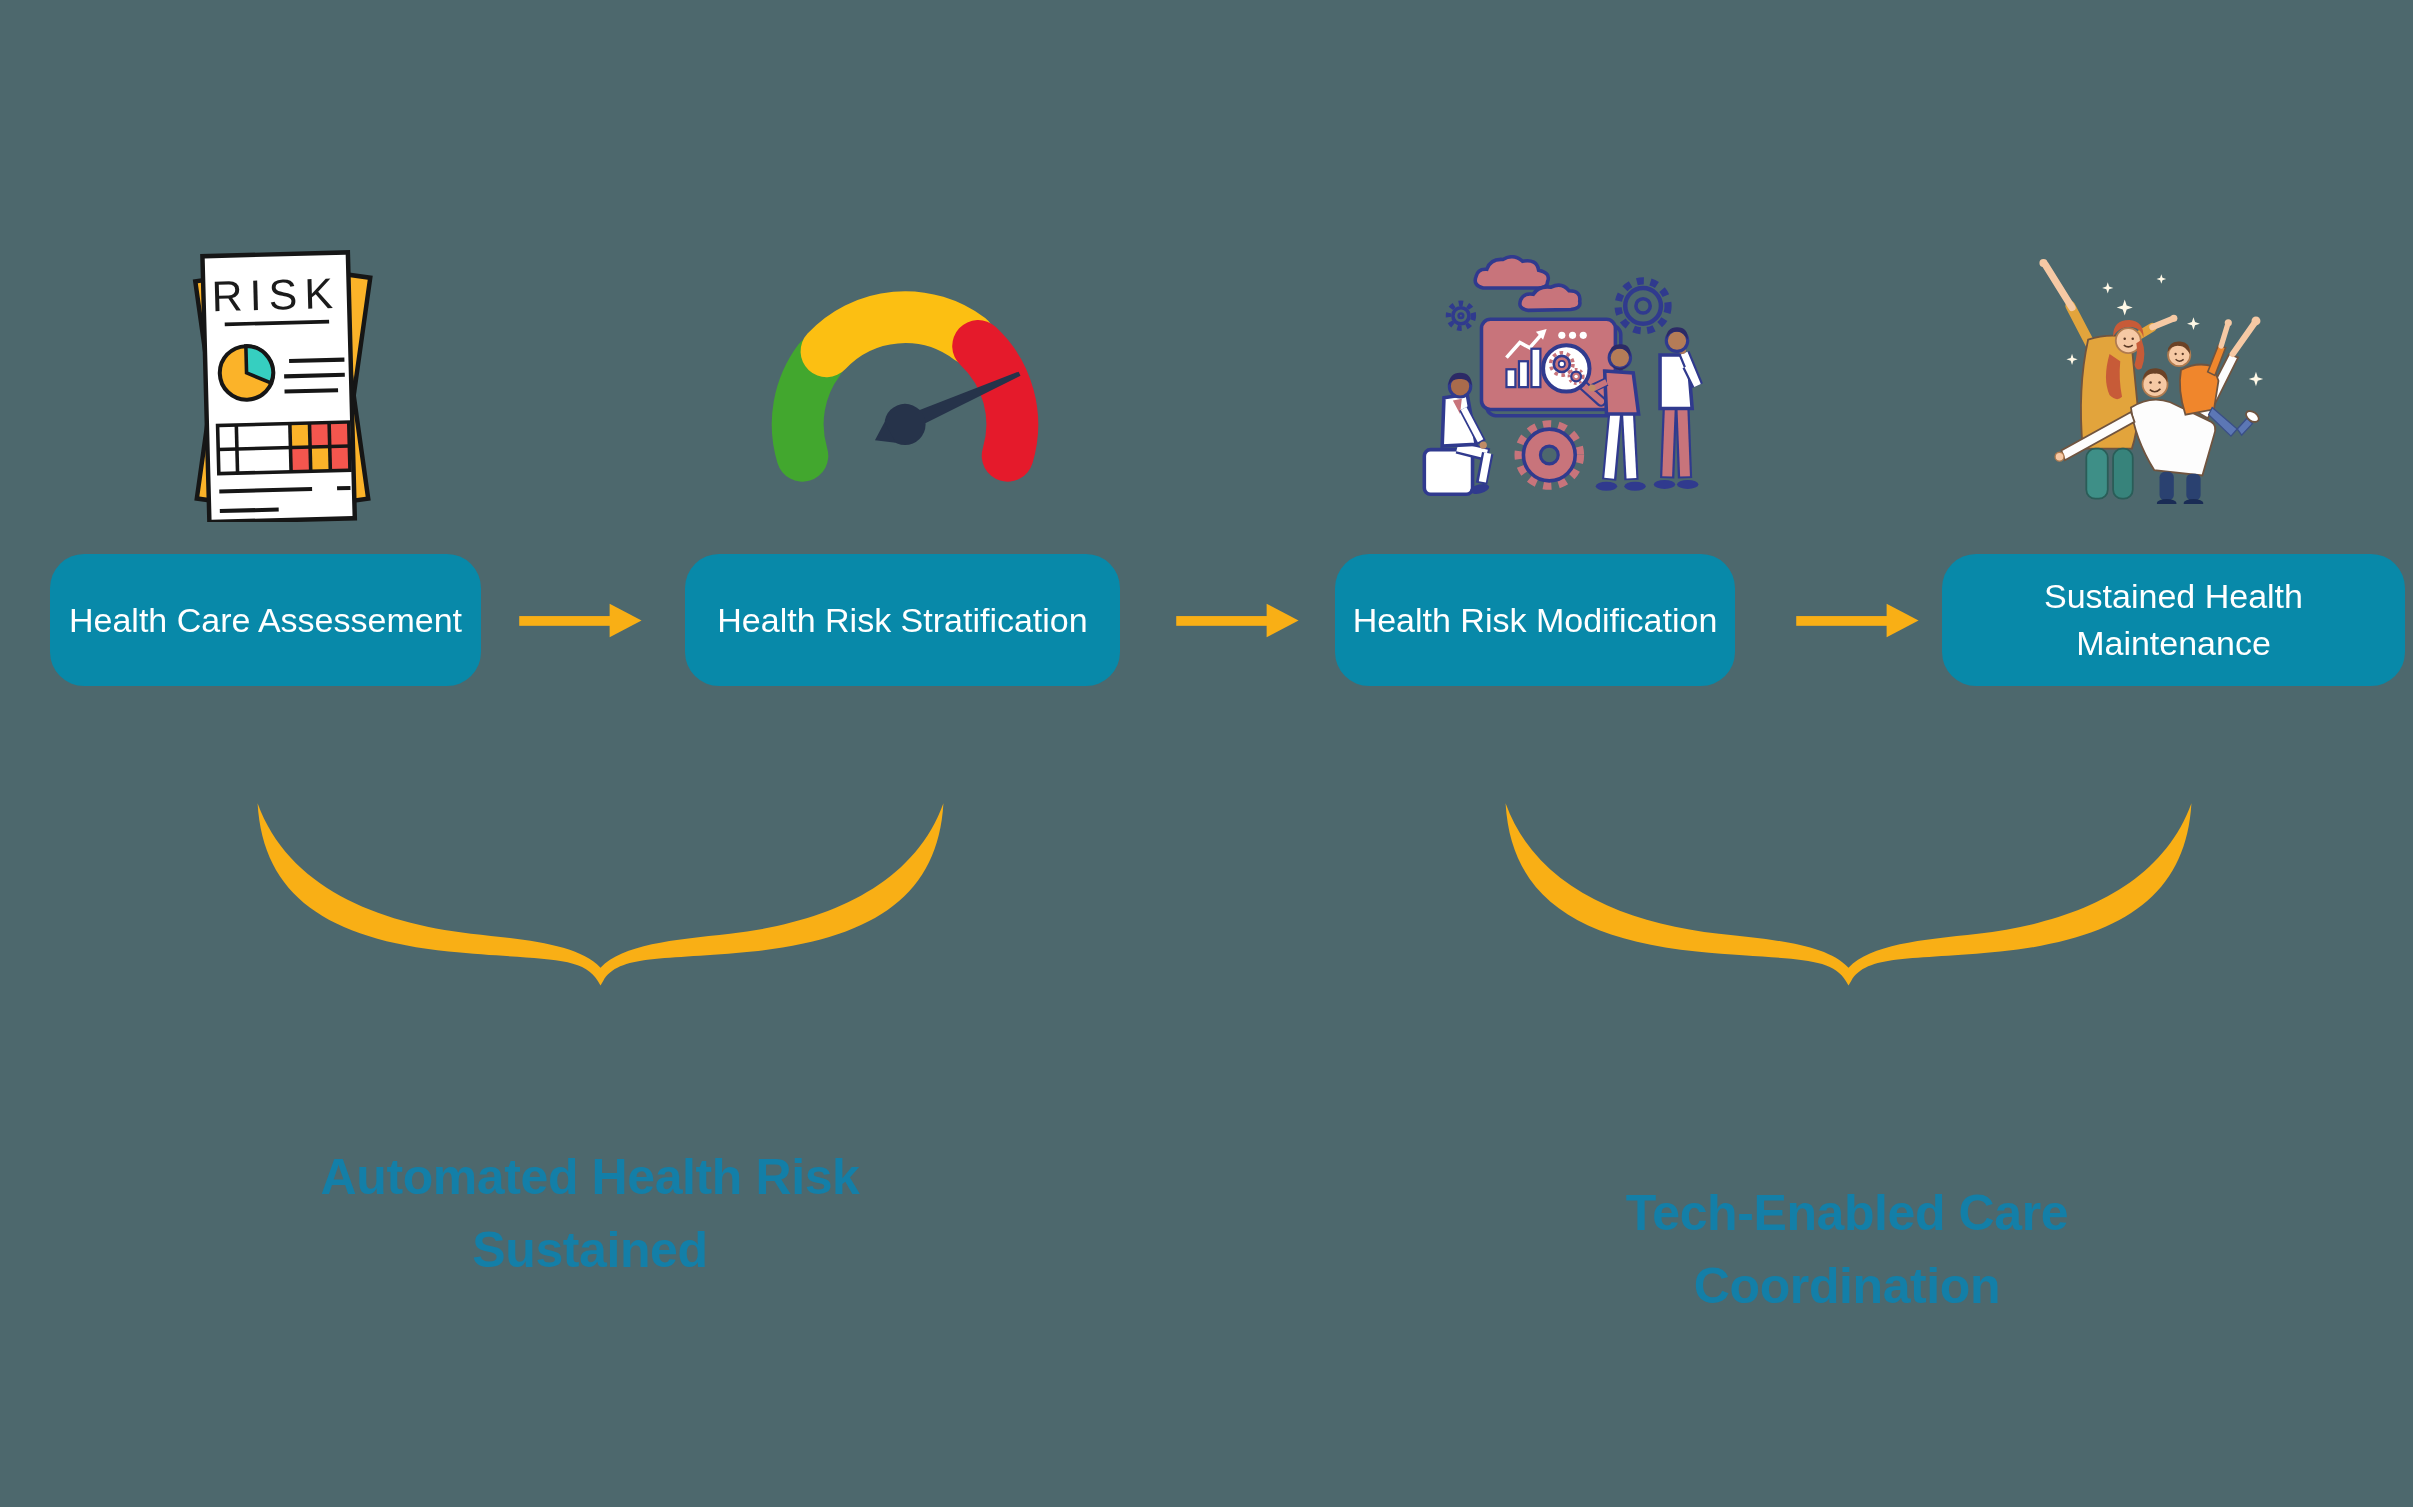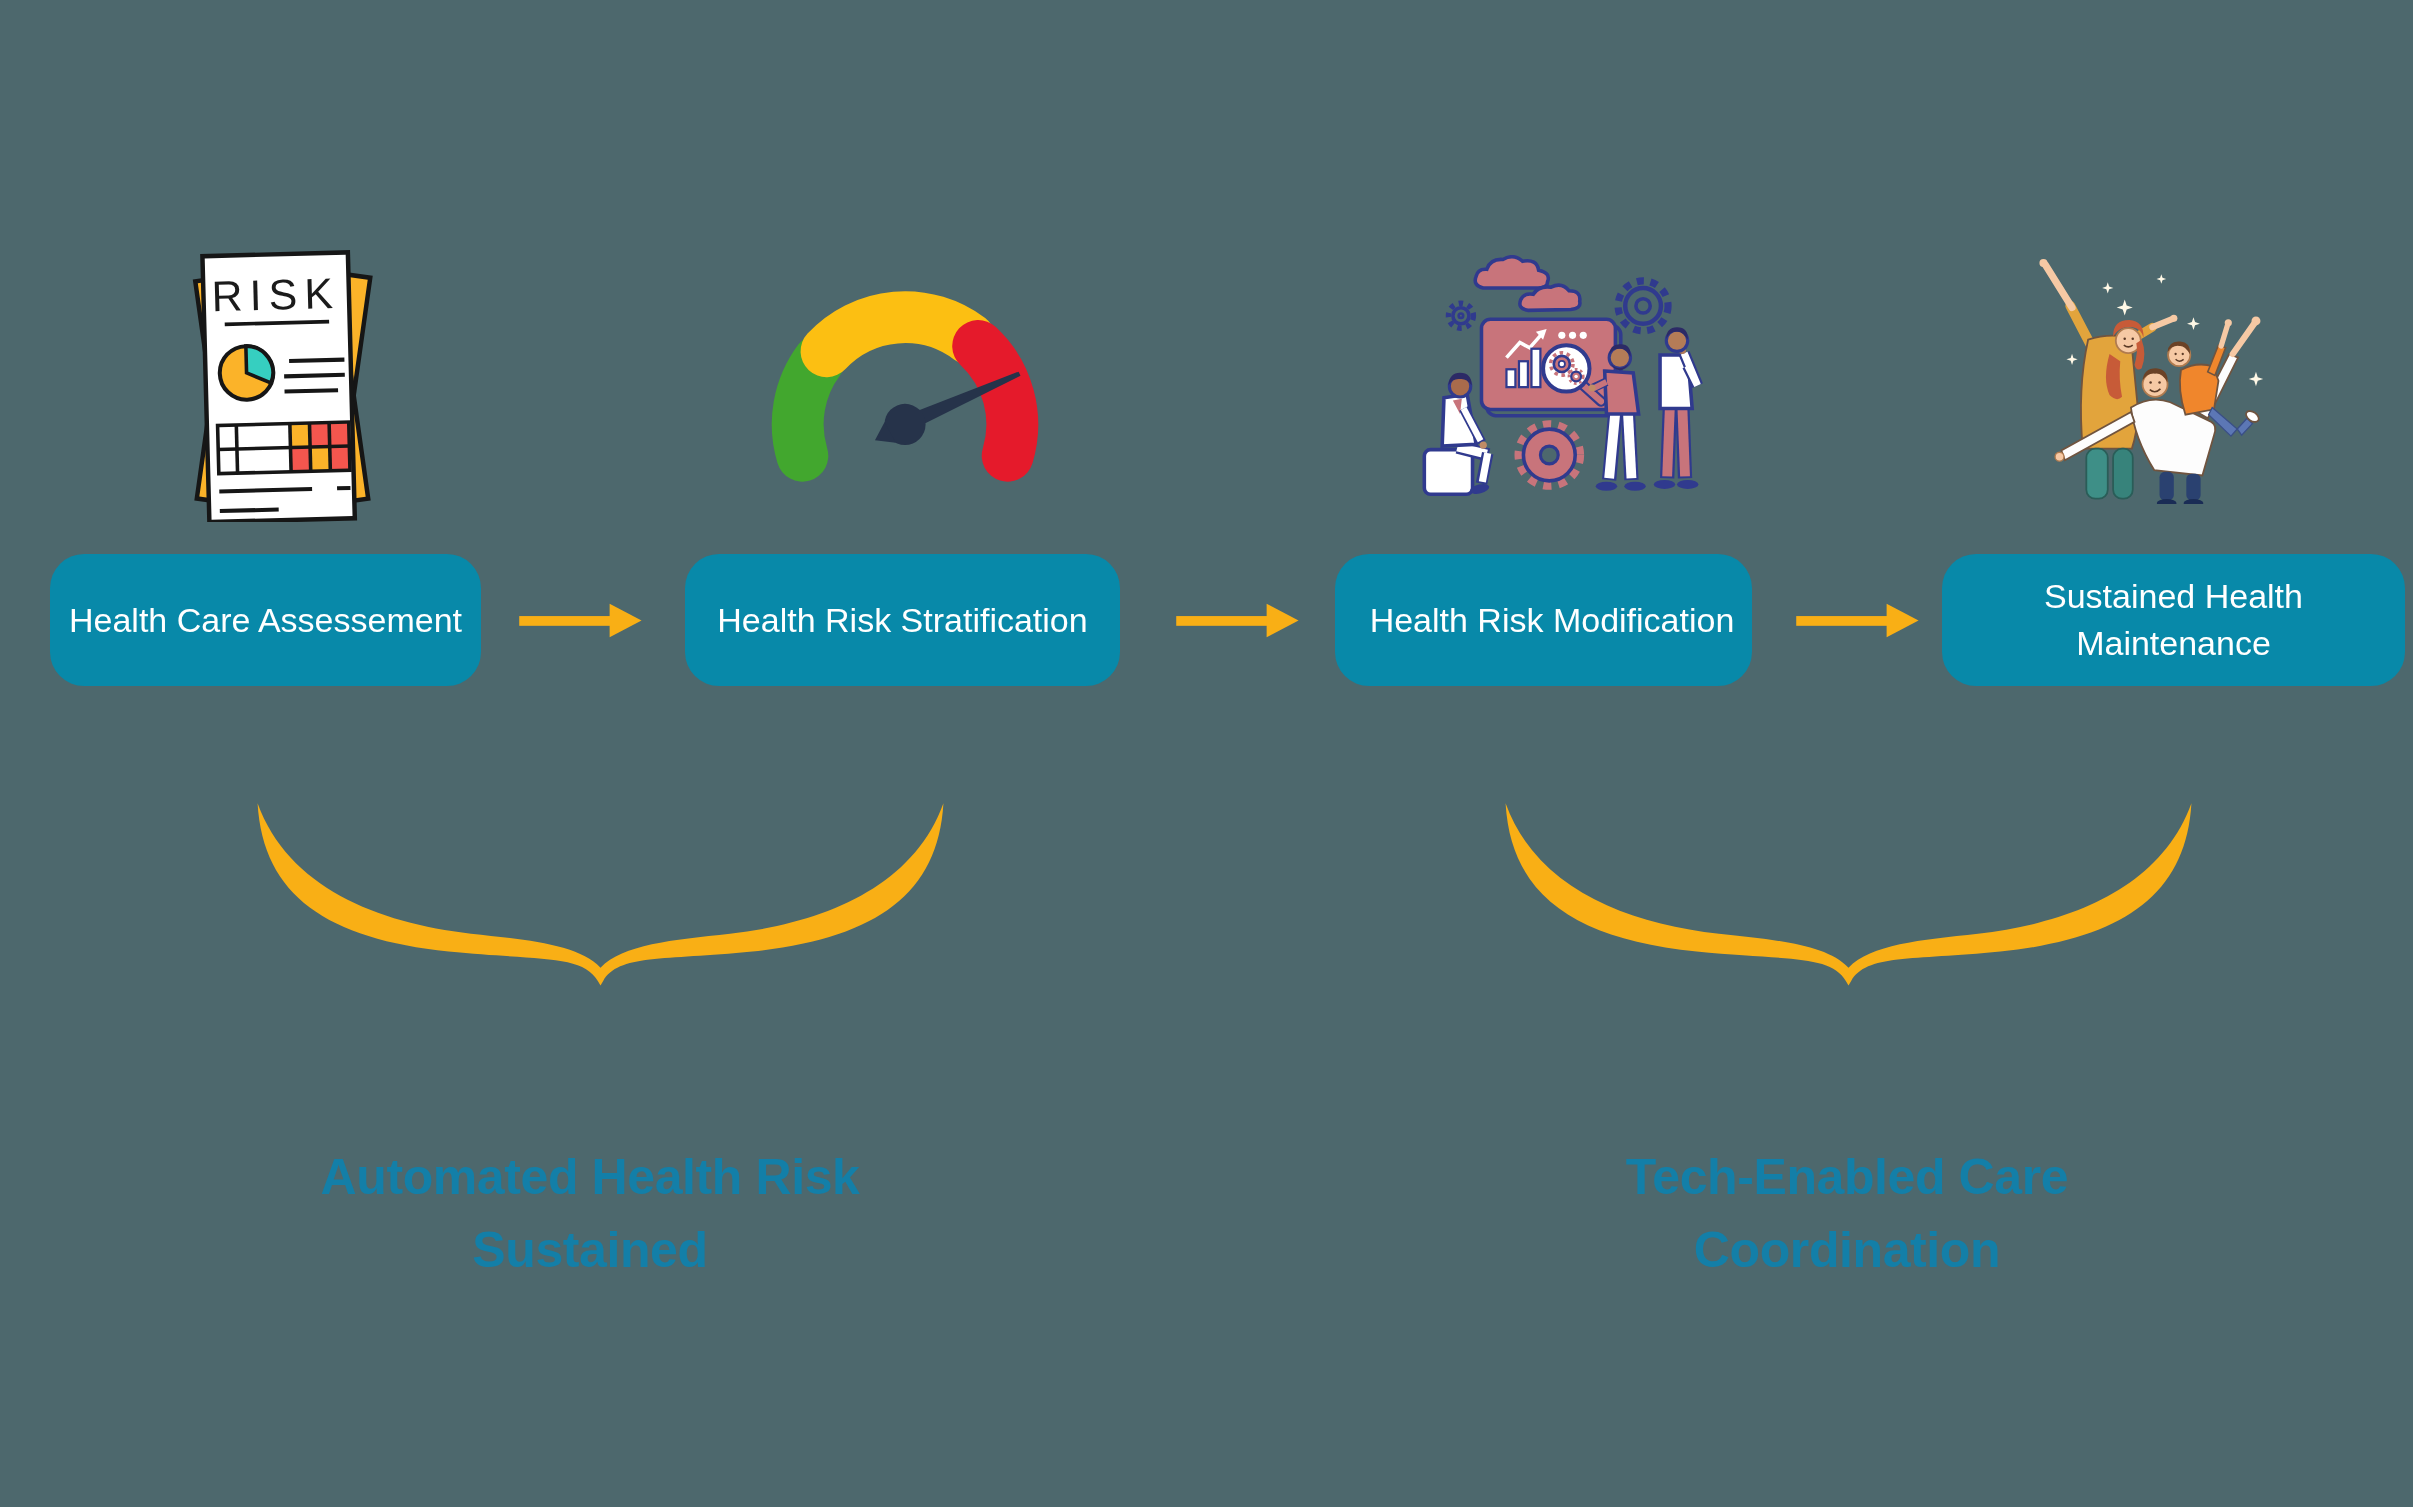--- a/index.html
+++ b/index.html
@@ -9,32 +9,32 @@
   }
   .icon{position:absolute;}
   .step-box{
     position:absolute;top:554px;height:132px;border-radius:34px;
     background:#0889A9;color:#FFFFFF;display:flex;flex-direction:column;
     align-items:center;justify-content:center;text-align:center;
     font-size:34px;font-weight:500;line-height:1.38;white-space:nowrap;
   }
   .box-1{left:50px;width:431px;}
   .box-2{left:685px;width:435px;}
-  .box-3{left:1335px;width:400px;padding-left:17px;}
+  .box-3{left:1335px;width:400px;}
   .box-4{left:1942px;width:463px;}
   .flow-arrow{position:absolute;top:601px;width:125px;height:39px;}
   .arrow-1{left:517px;} .arrow-2{left:1174px;} .arrow-3{left:1794px;}
   .brace{position:absolute;top:798px;width:715px;height:192px;}
   .brace-left{left:243px;} .brace-right{left:1491px;}
   .caption{
     position:absolute;top:1141px;width:804px;text-align:center;
     color:#137FA8;font-weight:bold;font-size:50px;line-height:73px;
     letter-spacing:-0.4px;
   }
-  .caption-left{left:188px;} .caption-right{left:1445px;}
+  .caption-left{left:188px;} .caption-right{left:1445px;margin-top:36px;}
   svg text{font-family:"Liberation Sans",sans-serif;}
 </style>
 </head>
 <body>
 
 <div class="canvas">
 
   <svg class="icon" style="left:177px;top:240px" width="197" height="282" viewBox="0 0 220 316">
     <g>
       <rect x="40" y="30" width="158" height="272" fill="#FBB329" stroke="#161616" stroke-width="5" transform="rotate(8 119 166)"></rect>

